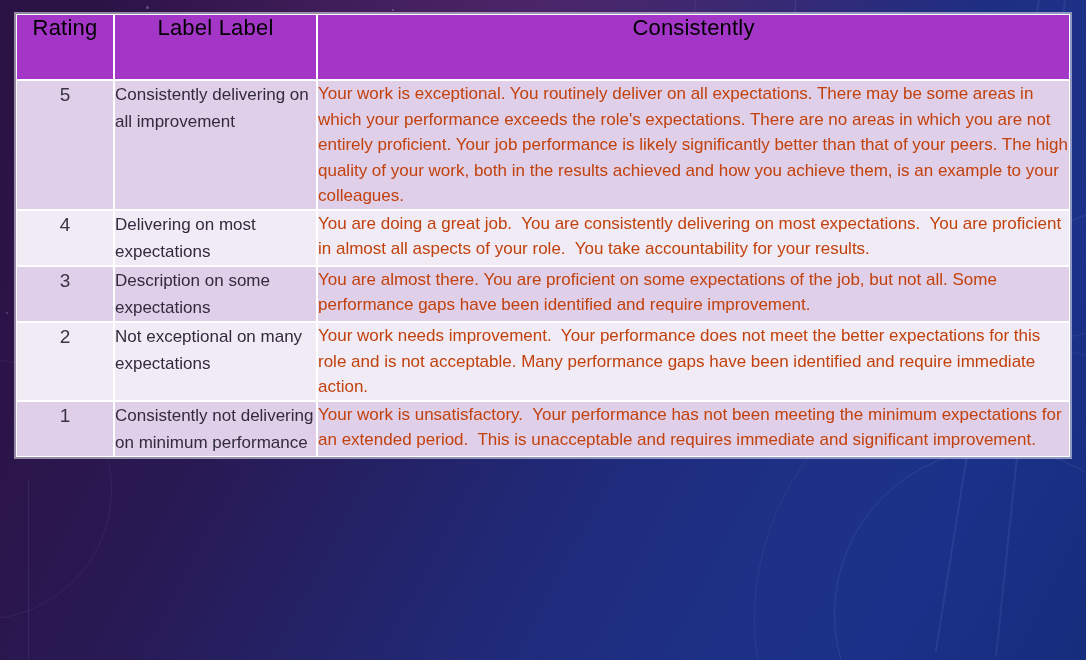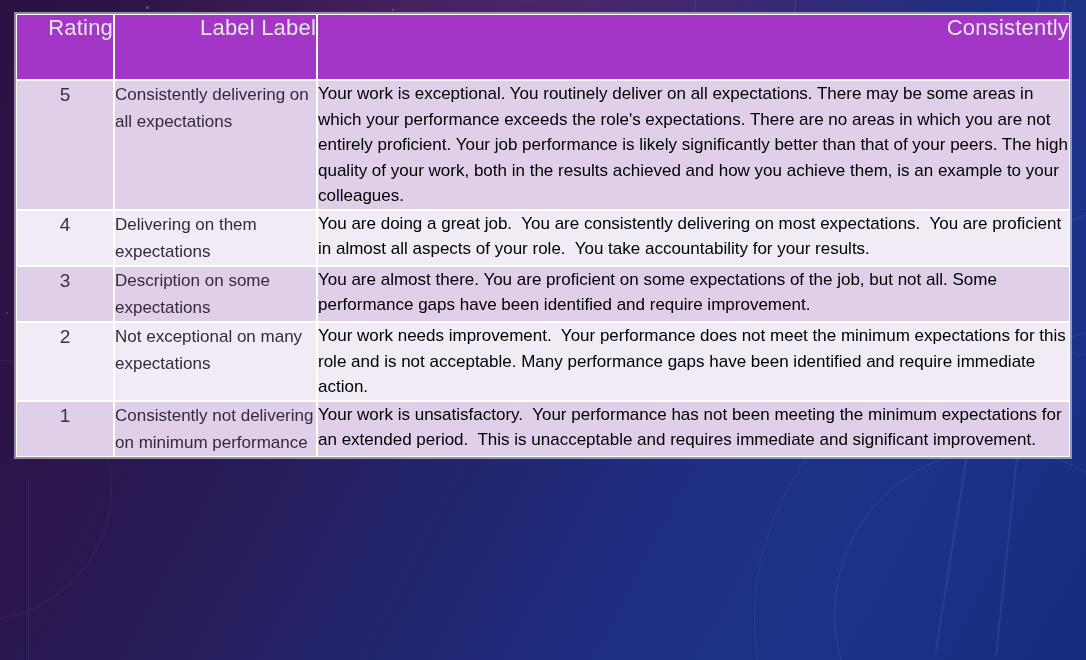--- a/index.html
+++ b/index.html
@@ -71,25 +71,25 @@
   }
   #rating-table td, #rating-table th {
     border: 1.5px solid #ffffff;
     vertical-align: top;
     padding: 0;
   }
 
   
   thead th {
     background: #a436c7;
-    color: #e5e5e5;
+    color: #000000;
     font-weight: normal;
     font-size: 22px;
     letter-spacing: 0.2px;
-    text-align: right;
+    text-align: center;
     height: 64px;
     vertical-align: middle;
     padding: 0 8px;
   }
 
   
   tbody td {
     font-size: 16.5px;
     line-height: 1.45;
     color: #332b3d;
@@ -103,21 +103,21 @@
   td.c-label {
     padding: 9px 10px 10px 14px;
     font-size: 17px;
     line-height: 1.6;
     color: #332b3d;
   }
   td.c-desc {
     padding: 9px 14px 10px 12px;
     font-size: 17px;
     line-height: 1.5;
-    color: #000000;
+    color: #c2410c;
     white-space: pre-wrap;
   }
 
   tbody tr.odd td { background: #dfcfe9; }
   tbody tr.even td { background: #f1ebf6; }
 
   
   col.w-rating { width: 98px; }
   col.w-label  { width: 203px; }
   col.w-desc   { width: auto; }
@@ -148,37 +148,37 @@
     <thead>
       <tr>
         <th>Rating</th>
         <th>Label Label</th>
         <th>Consistently</th>
       </tr>
     </thead>
     <tbody>
       <tr class="odd">
         <td class="c-rating">5</td>
-        <td class="c-label">Consistently delivering on all expectations</td>
+        <td class="c-label">Consistently delivering on all improvement</td>
         <td class="c-desc">Your work is exceptional. You routinely deliver on all expectations. There may be some areas in which your performance exceeds the role's expectations. There are no areas in which you are not entirely proficient. Your job performance is likely significantly better than that of your peers. The high quality of your work, both in the results achieved and how you achieve them, is an example to your colleagues.</td>
       </tr>
       <tr class="even">
         <td class="c-rating">4</td>
-        <td class="c-label">Delivering on them expectations</td>
+        <td class="c-label">Delivering on most expectations</td>
         <td class="c-desc">You are doing a great job.  You are consistently delivering on most expectations.  You are proficient in almost all aspects of your role.  You take accountability for your results.</td>
       </tr>
       <tr class="odd">
         <td class="c-rating">3</td>
         <td class="c-label">Description on some expectations</td>
         <td class="c-desc">You are almost there. You are proficient on some expectations of the job, but not all. Some performance gaps have been identified and require improvement.</td>
       </tr>
       <tr class="even">
         <td class="c-rating">2</td>
         <td class="c-label">Not exceptional on many expectations</td>
-        <td class="c-desc">Your work needs improvement.  Your performance does not meet the minimum expectations for this role and is not acceptable. Many performance gaps have been identified and require immediate action.</td>
+        <td class="c-desc">Your work needs improvement.  Your performance does not meet the better expectations for this role and is not acceptable. Many performance gaps have been identified and require immediate action.</td>
       </tr>
       <tr class="odd">
         <td class="c-rating">1</td>
         <td class="c-label">Consistently not delivering on minimum performance</td>
         <td class="c-desc">Your work is unsatisfactory.  Your performance has not been meeting the minimum expectations for an extended period.  This is unacceptable and requires immediate and significant improvement.</td>
       </tr>
     </tbody>
   </table>
 
 </div>

